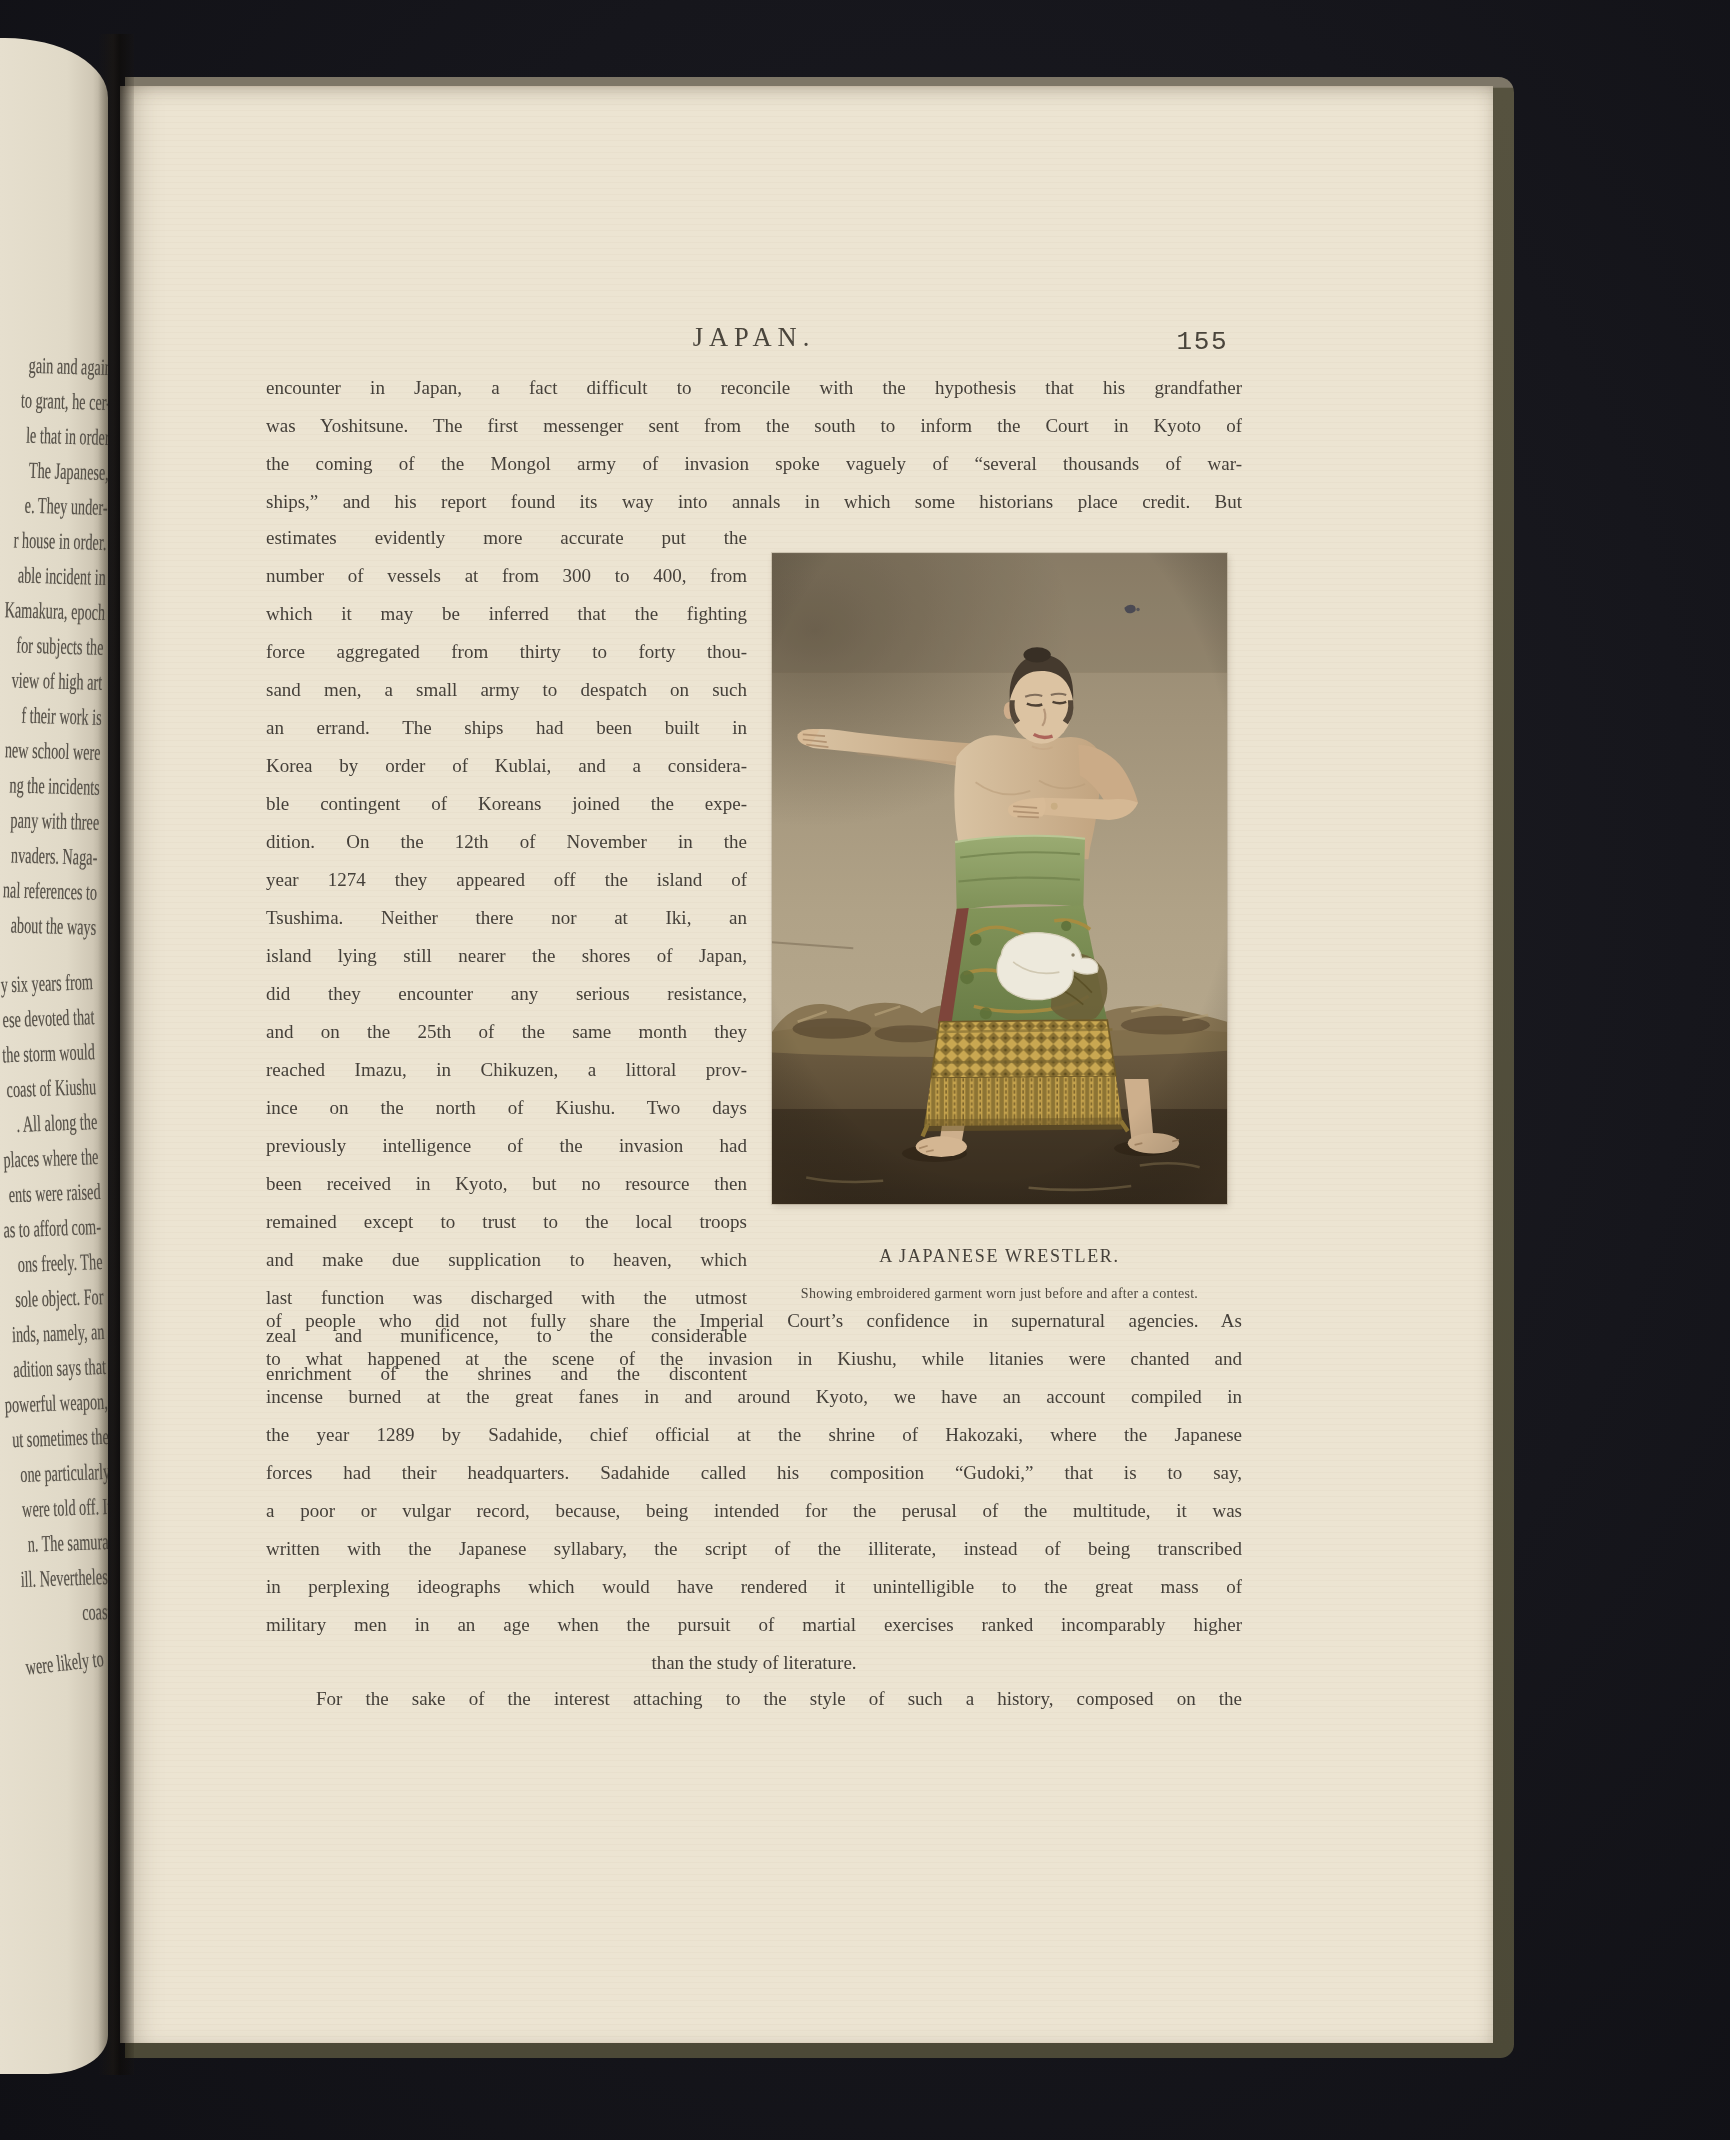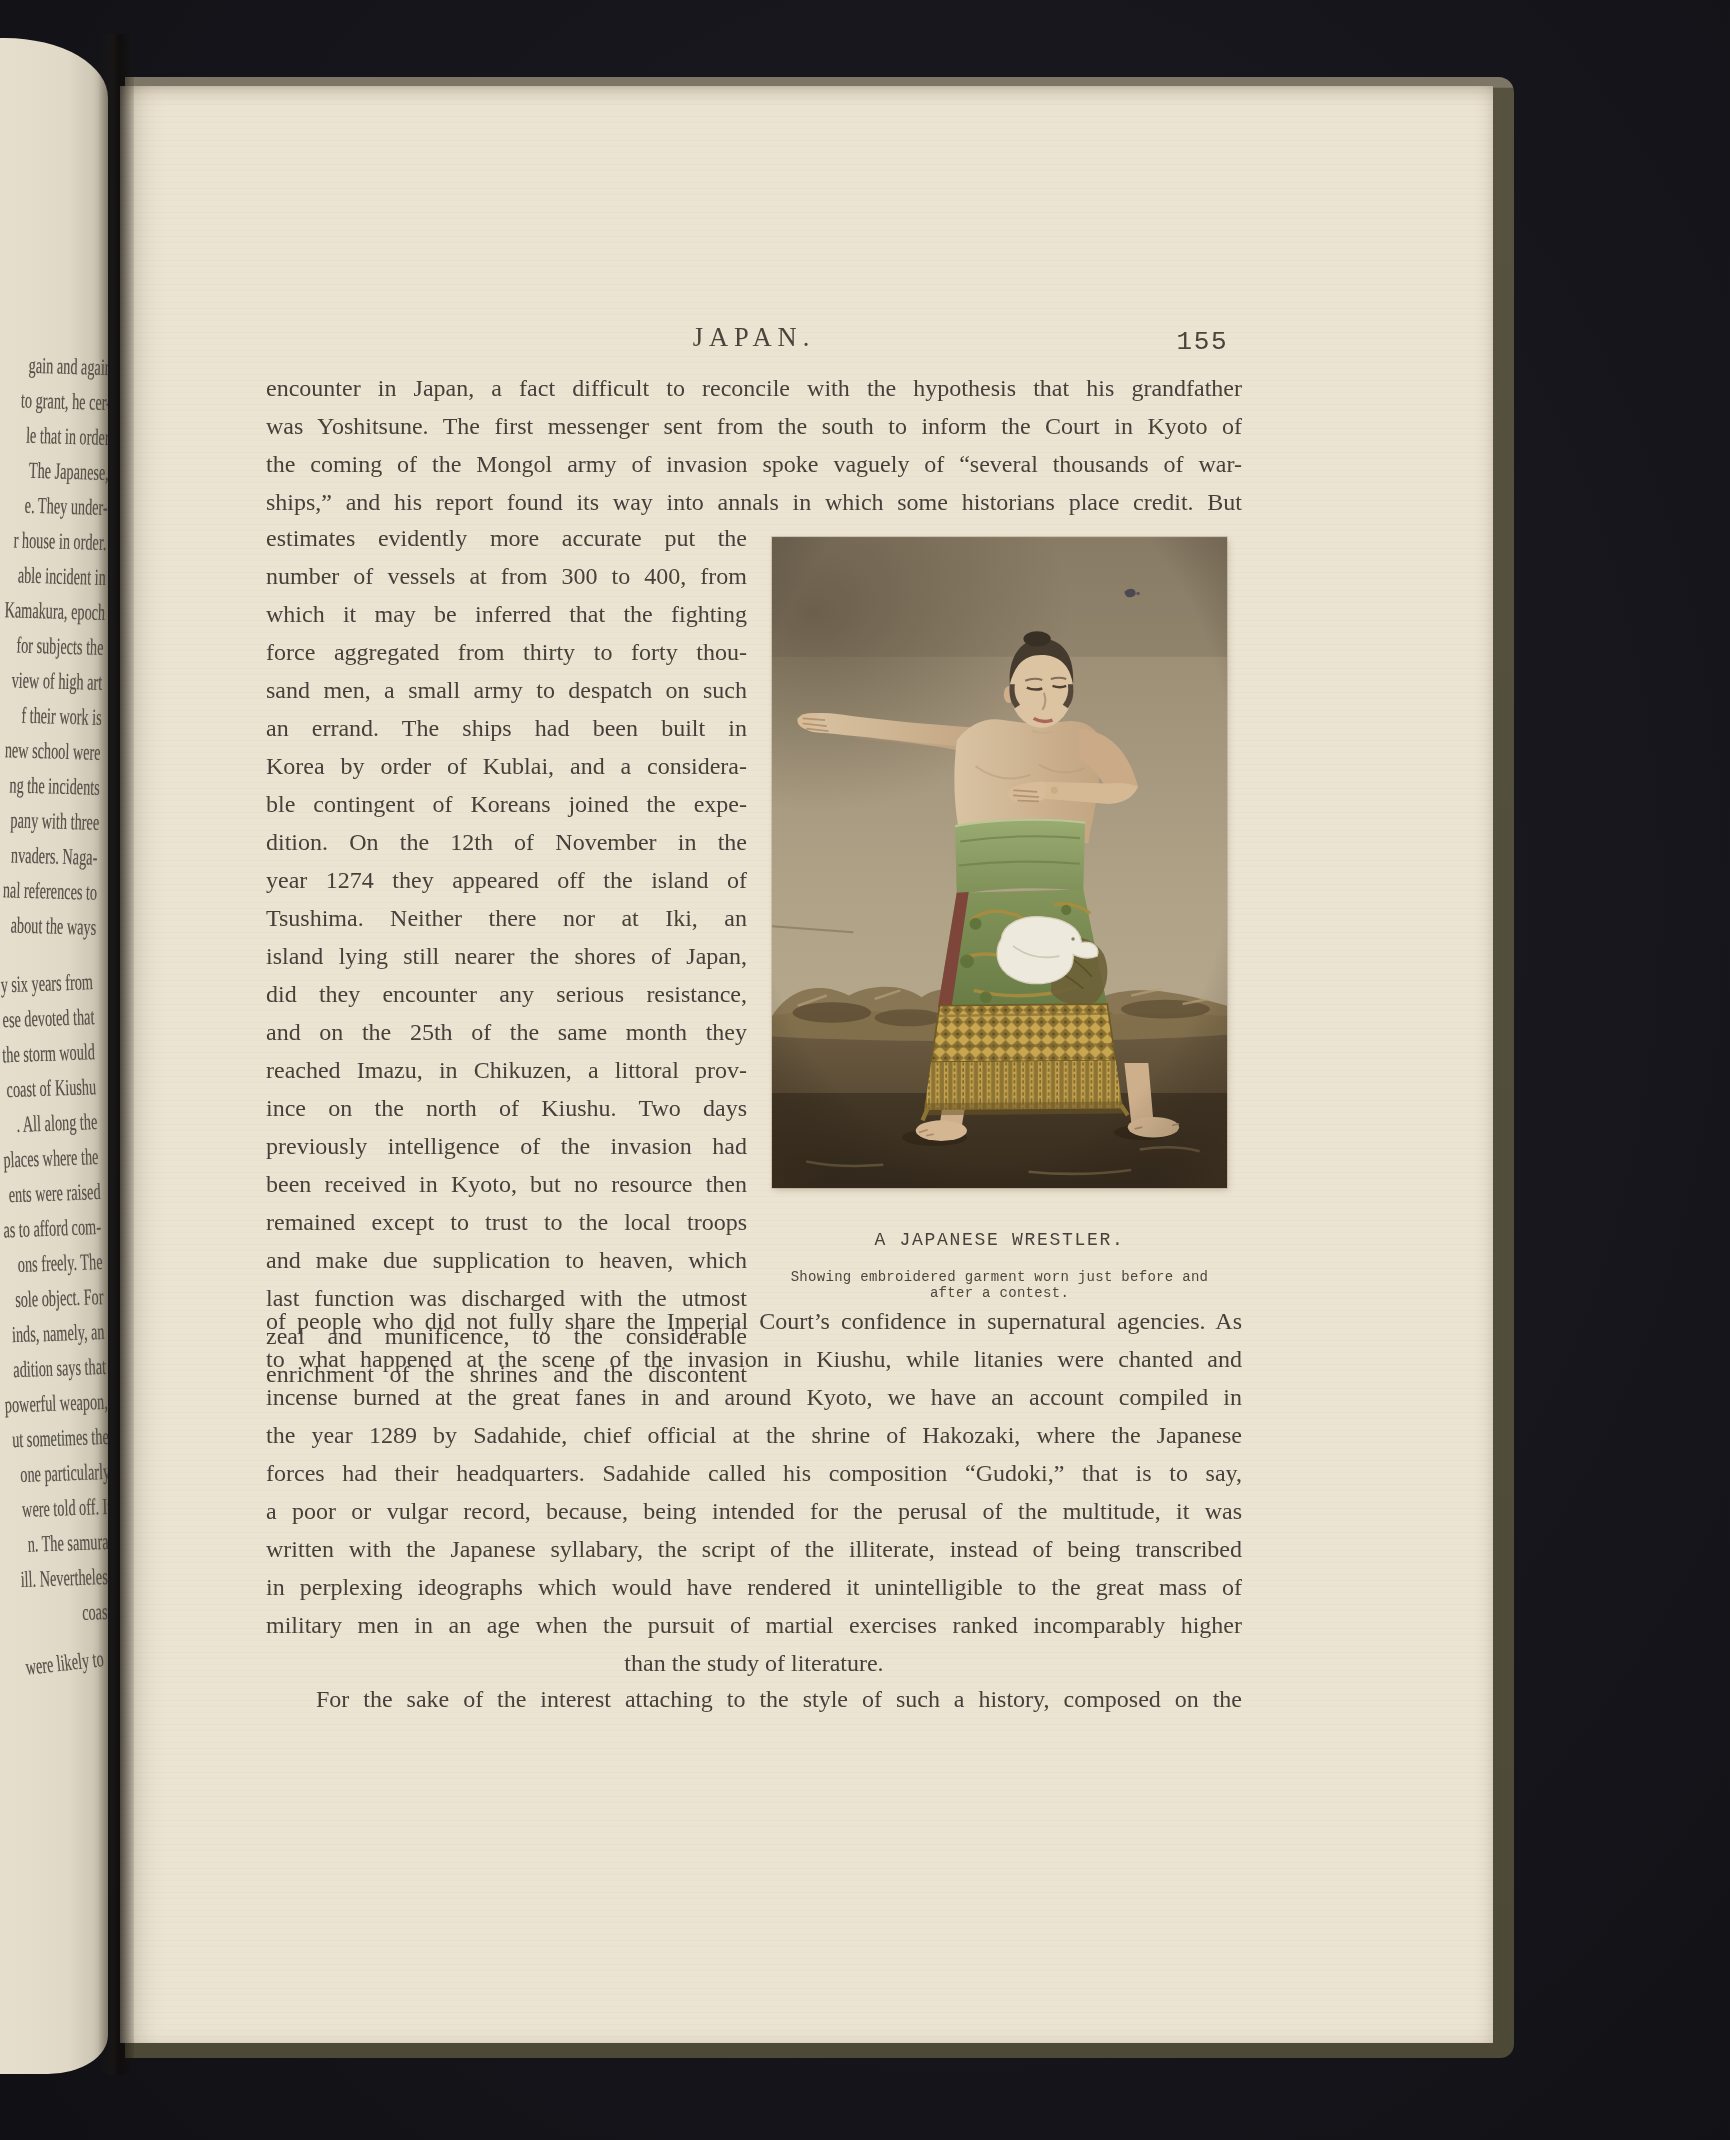--- a/index.html
+++ b/index.html
@@ -41,31 +41,31 @@
     box-shadow:inset 26px 0 33px -20.5px rgba(70,58,40,.5),
                inset 0 13.7px 22px -15.4px rgba(70,58,40,.38),
                inset -12px 0 19px -13.7px rgba(70,58,40,.25);
     color:#45403a;}
 
   .runhead{position:absolute;left:146px;top:236px;width:976px;height:39px;}
   .runhead .title{position:absolute;left:0;right:0;text-align:center;
     font-size:26.5px;letter-spacing:6px;color:#4a453c;}
   .runhead .folio{position:absolute;right:13.7px;top:5.1px;font-size:26px;letter-spacing:1.7px;color:#4a453c;font-family:Liberation Mono, monospace;}
 
-  .textblock{position:absolute;font-size:24px;}
+  .textblock{position:absolute;font-size:19px;}
   .textblock .ln{height:38px;line-height:38px;text-align:justify;text-align-last:justify;overflow:hidden;}
   .para1{left:146px;top:283px;width:976px;}
   .colblock{left:146px;top:433px;width:481px;}
   .para2{left:146px;top:1216px;width:976px;}
   .para2-last{height:38px;line-height:38px;text-align:center;}
   .para3{left:146px;top:1594px;width:976px;}
   .para3 .one{height:38px;line-height:38px;text-align:justify;text-align-last:justify;text-indent:50px;}
 
   
-  .photo-fig{position:absolute;left:652px;top:451px;width:455px;font-family:Liberation Mono, monospace;}
+  .photo-fig{position:absolute;left:652px;top:467px;width:455px;}
   .photo-frame{width:455px;height:651px;box-shadow:0 0 0 0.9px rgba(120,104,80,.25),
      1.7px 2.6px 6.8px rgba(90,75,55,.25);}
   .cap-title{margin-top:38px;text-align:center;font-size:18px;letter-spacing:1.7px;color:#46413a;}
   .cap-sub{margin-top:19px;text-align:center;font-size:14px;letter-spacing:0.3px;color:#4c473f;}
 </style>
 </head>
 <body>
 
 <div class="scene">
 

